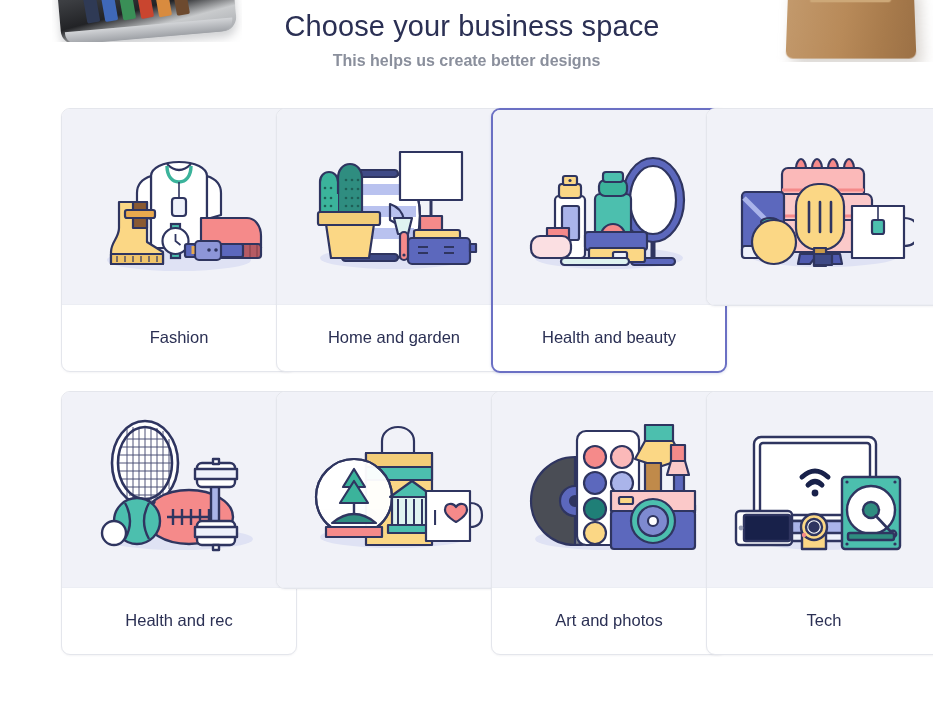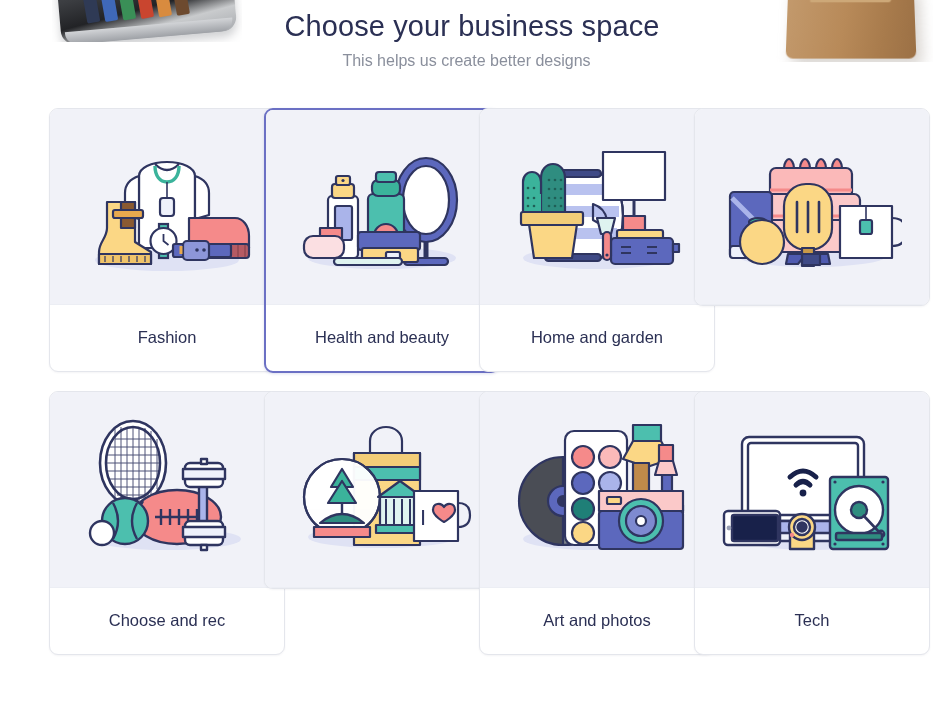--- a/index.html
+++ b/index.html
@@ -103,21 +103,21 @@
     font-weight: 400;
     color: #2b3054;
     letter-spacing: .1px;
     line-height: 1.3;
     padding-left: 11px;
   }
   .page-sub {
     margin-top: 6px;
     font-size: 16px;
     color: #8a8f9c;
-    font-weight: 400;
+    font-weight: 700;
   }
 
   
   .grid {
     position: absolute;
     top: 108px;
     left: 49px;
     width: 846px;
     display: grid;
     grid-template-columns: repeat(4, 199px);
@@ -127,20 +127,21 @@
   }
 
   .card {
     width: 236px;
     background: #ffffff;
     border: 1px solid #e4e6ec;
     border-radius: 9px;
     overflow: hidden;
     cursor: pointer;
     box-shadow: 0 1px 2px rgba(40,46,80,.05);
+    margin-left: 12px;
   }
   .card.selected {
     border: 2px solid #6b70c4;
     box-shadow: 0 1px 3px rgba(80,86,170,.18);
   }
 
   .card-art {
     height: 196px;
     background: #f1f2f8;
     display: flex;
@@ -224,54 +225,20 @@
         <g stroke="#2f3560" stroke-width="2.2" stroke-linejoin="round">
           <rect x="96" y="112" width="58" height="13" rx="2" fill="#5c68bd"></rect>
           <rect x="106" y="109" width="26" height="19" rx="4" fill="#8d96d8"></rect>
           <circle cx="120" cy="118" r="1.8" fill="#2f3560" stroke="none"></circle>
           <circle cx="127" cy="118" r="1.8" fill="#2f3560" stroke="none"></circle>
           <path d="M104 114v8" stroke="#e8a94e" stroke-width="3"></path>
         </g>
       </svg>
     </div>
     <div class="card-label">Fashion</div>
-  </div>
-
-  <div class="card selected">
-    <div class="card-art">
-      <svg width="180" height="150" viewBox="0 0 180 150">
-        <ellipse cx="90" cy="126" rx="74" ry="11" fill="#dfe2f4"></ellipse>
-        <g stroke="#2f3560" stroke-width="2.2" stroke-linejoin="round">
-          <ellipse cx="134" cy="68" rx="31" ry="42" fill="#5c68bd"></ellipse>
-          <ellipse cx="134" cy="68" rx="23" ry="34" fill="#fff"></ellipse>
-          <path d="M134 110v20" stroke-width="5"></path>
-          <rect x="112" y="126" width="44" height="7" rx="3.5" fill="#5c68bd"></rect>
-        </g>
-        <g stroke="#2f3560" stroke-width="2.2" stroke-linejoin="round">
-          <rect x="36" y="64" width="30" height="62" rx="4" fill="#fff"></rect>
-          <rect x="40" y="52" width="22" height="14" rx="3" fill="#fbd785"></rect>
-          <rect x="44" y="44" width="14" height="9" rx="2" fill="#fbd785"></rect>
-          <circle cx="51" cy="48.5" r="1.6" fill="#2f3560" stroke="none"></circle>
-          <rect x="43" y="74" width="17" height="34" rx="2" fill="#aab4ea"></rect>
-          <rect x="28" y="96" width="22" height="22" fill="#f58a8a"></rect>
-          <rect x="12" y="104" width="40" height="22" rx="9" fill="#fbdfe2"></rect>
-        </g>
-        <g stroke="#2f3560" stroke-width="2.2" stroke-linejoin="round">
-          <rect x="76" y="62" width="36" height="46" rx="5" fill="#4cbfae"></rect>
-          <rect x="80" y="48" width="28" height="16" rx="6" fill="#3bb39b"></rect>
-          <rect x="84" y="40" width="20" height="10" rx="3" fill="#4cbfae"></rect>
-          <circle cx="94" cy="104" r="12" fill="#f58a8a"></circle>
-          <rect x="66" y="100" width="62" height="18" rx="3" fill="#5c68bd"></rect>
-          <rect x="70" y="116" width="56" height="14" rx="2" fill="#fbd785"></rect>
-          <rect x="94" y="120" width="14" height="7" rx="1.5" fill="#eef1fb"></rect>
-          <rect x="42" y="126" width="68" height="7" rx="3.5" fill="#dff3f0"></rect>
-        </g>
-      </svg>
-    </div>
-    <div class="card-label">Health and beauty</div>
   </div>
 
   <div class="card">
     <div class="card-art">
       <svg width="180" height="150" viewBox="0 0 180 150">
         <ellipse cx="90" cy="126" rx="74" ry="11" fill="#dfe2f4"></ellipse>
         <g stroke="#2f3560" stroke-width="2.2" stroke-linejoin="round">
           <path d="M44 42h46c16 0 26 18 26 42s-10 42-26 42H44z" fill="#fff"></path>
           <g fill="#b9c2ef" stroke="none">
             <rect x="46" y="52" width="62" height="11"></rect>
@@ -323,20 +290,54 @@
           <path d="M86 72q12 4 14 16l-7 4-7-4z" fill="none"></path>
           <path d="M90 86h18l-4 16H94z" fill="#dff3f0"></path>
           <rect x="96" y="100" width="8" height="28" rx="4" fill="#f58a8a"></rect>
           <circle cx="100" cy="123" r="1.6" fill="#2f3560" stroke="none"></circle>
         </g>
       </svg>
     </div>
     <div class="card-label">Home and garden</div>
   </div>
 
+  <div class="card selected">
+    <div class="card-art">
+      <svg width="180" height="150" viewBox="0 0 180 150">
+        <ellipse cx="90" cy="126" rx="74" ry="11" fill="#dfe2f4"></ellipse>
+        <g stroke="#2f3560" stroke-width="2.2" stroke-linejoin="round">
+          <ellipse cx="134" cy="68" rx="31" ry="42" fill="#5c68bd"></ellipse>
+          <ellipse cx="134" cy="68" rx="23" ry="34" fill="#fff"></ellipse>
+          <path d="M134 110v20" stroke-width="5"></path>
+          <rect x="112" y="126" width="44" height="7" rx="3.5" fill="#5c68bd"></rect>
+        </g>
+        <g stroke="#2f3560" stroke-width="2.2" stroke-linejoin="round">
+          <rect x="36" y="64" width="30" height="62" rx="4" fill="#fff"></rect>
+          <rect x="40" y="52" width="22" height="14" rx="3" fill="#fbd785"></rect>
+          <rect x="44" y="44" width="14" height="9" rx="2" fill="#fbd785"></rect>
+          <circle cx="51" cy="48.5" r="1.6" fill="#2f3560" stroke="none"></circle>
+          <rect x="43" y="74" width="17" height="34" rx="2" fill="#aab4ea"></rect>
+          <rect x="28" y="96" width="22" height="22" fill="#f58a8a"></rect>
+          <rect x="12" y="104" width="40" height="22" rx="9" fill="#fbdfe2"></rect>
+        </g>
+        <g stroke="#2f3560" stroke-width="2.2" stroke-linejoin="round">
+          <rect x="76" y="62" width="36" height="46" rx="5" fill="#4cbfae"></rect>
+          <rect x="80" y="48" width="28" height="16" rx="6" fill="#3bb39b"></rect>
+          <rect x="84" y="40" width="20" height="10" rx="3" fill="#4cbfae"></rect>
+          <circle cx="94" cy="104" r="12" fill="#f58a8a"></circle>
+          <rect x="66" y="100" width="62" height="18" rx="3" fill="#5c68bd"></rect>
+          <rect x="70" y="116" width="56" height="14" rx="2" fill="#fbd785"></rect>
+          <rect x="94" y="120" width="14" height="7" rx="1.5" fill="#eef1fb"></rect>
+          <rect x="42" y="126" width="68" height="7" rx="3.5" fill="#dff3f0"></rect>
+        </g>
+      </svg>
+    </div>
+    <div class="card-label">Health and beauty</div>
+  </div>
+
   <div class="card">
     <div class="card-art">
       <svg width="180" height="150" viewBox="0 0 180 150">
         <ellipse cx="90" cy="124" rx="74" ry="11" fill="#dfe2f4"></ellipse>
         <g stroke="#2f3560" stroke-width="2.2" stroke-linejoin="round">
           <rect x="48" y="36" width="82" height="30" rx="6" fill="#fbb9b9"></rect>
           <rect x="40" y="62" width="98" height="30" rx="6" fill="#fbc9c9"></rect>
           <rect x="34" y="88" width="110" height="32" rx="6" fill="#fbc9c9"></rect>
           <path d="M48 58h82M40 84h98" stroke="#f58a8a" stroke-width="3"></path>
           <g fill="#f58a8a">
@@ -402,21 +403,21 @@
           <rect x="122" y="70" width="8" height="52" fill="#aab4ea"></rect>
           <rect x="108" y="48" width="38" height="24" rx="5" fill="#fff"></rect>
           <rect x="106" y="54" width="42" height="10" fill="#eef1fb"></rect>
           <path d="M124 44h6v5h-6z" fill="#fff"></path>
           <rect x="108" y="106" width="38" height="24" rx="5" fill="#fff"></rect>
           <rect x="106" y="112" width="42" height="10" fill="#eef1fb"></rect>
           <path d="M124 130h6v5h-6z" fill="#fff"></path>
         </g>
       </svg>
     </div>
-    <div class="card-label">Choose and rec</div>
+    <div class="card-label">Health and rec</div>
   </div>
 
   <div class="card">
     <div class="card-art">
       <svg width="180" height="150" viewBox="0 0 180 150">
         <ellipse cx="90" cy="122" rx="74" ry="11" fill="#dfe2f4"></ellipse>
         <g stroke="#2f3560" stroke-width="2.2" stroke-linejoin="round">
           <rect x="62" y="38" width="66" height="92" fill="#fbd785"></rect>
           <rect x="62" y="38" width="66" height="14" fill="#f3cd78"></rect>
           <rect x="62" y="52" width="66" height="13" fill="#4cbfae"></rect>

